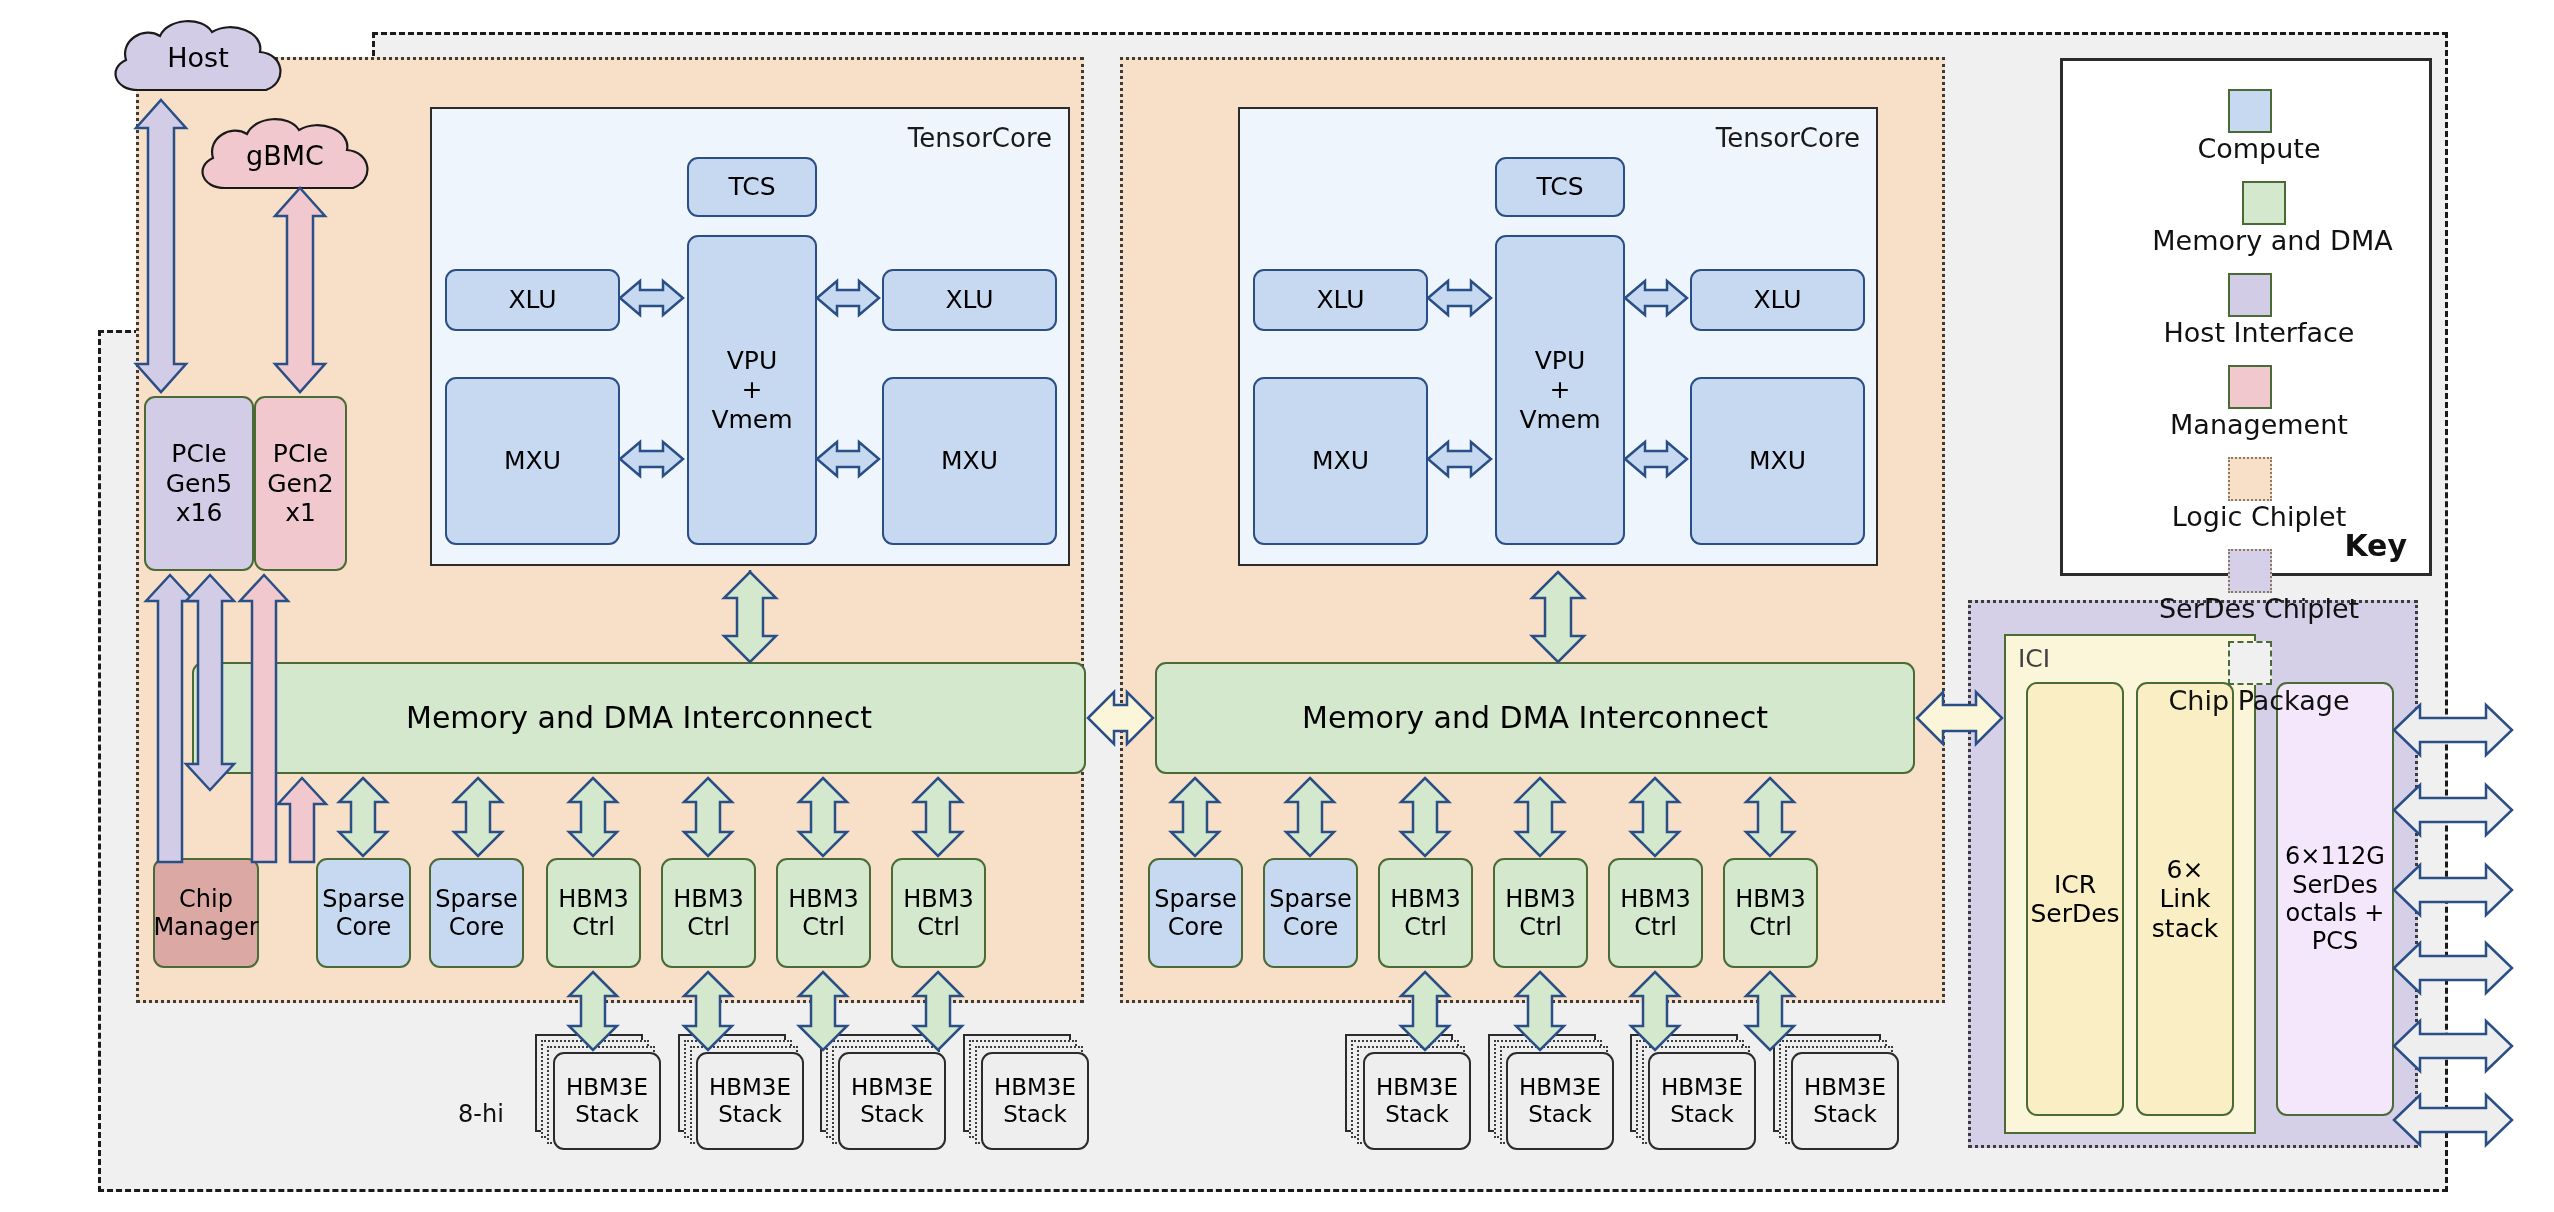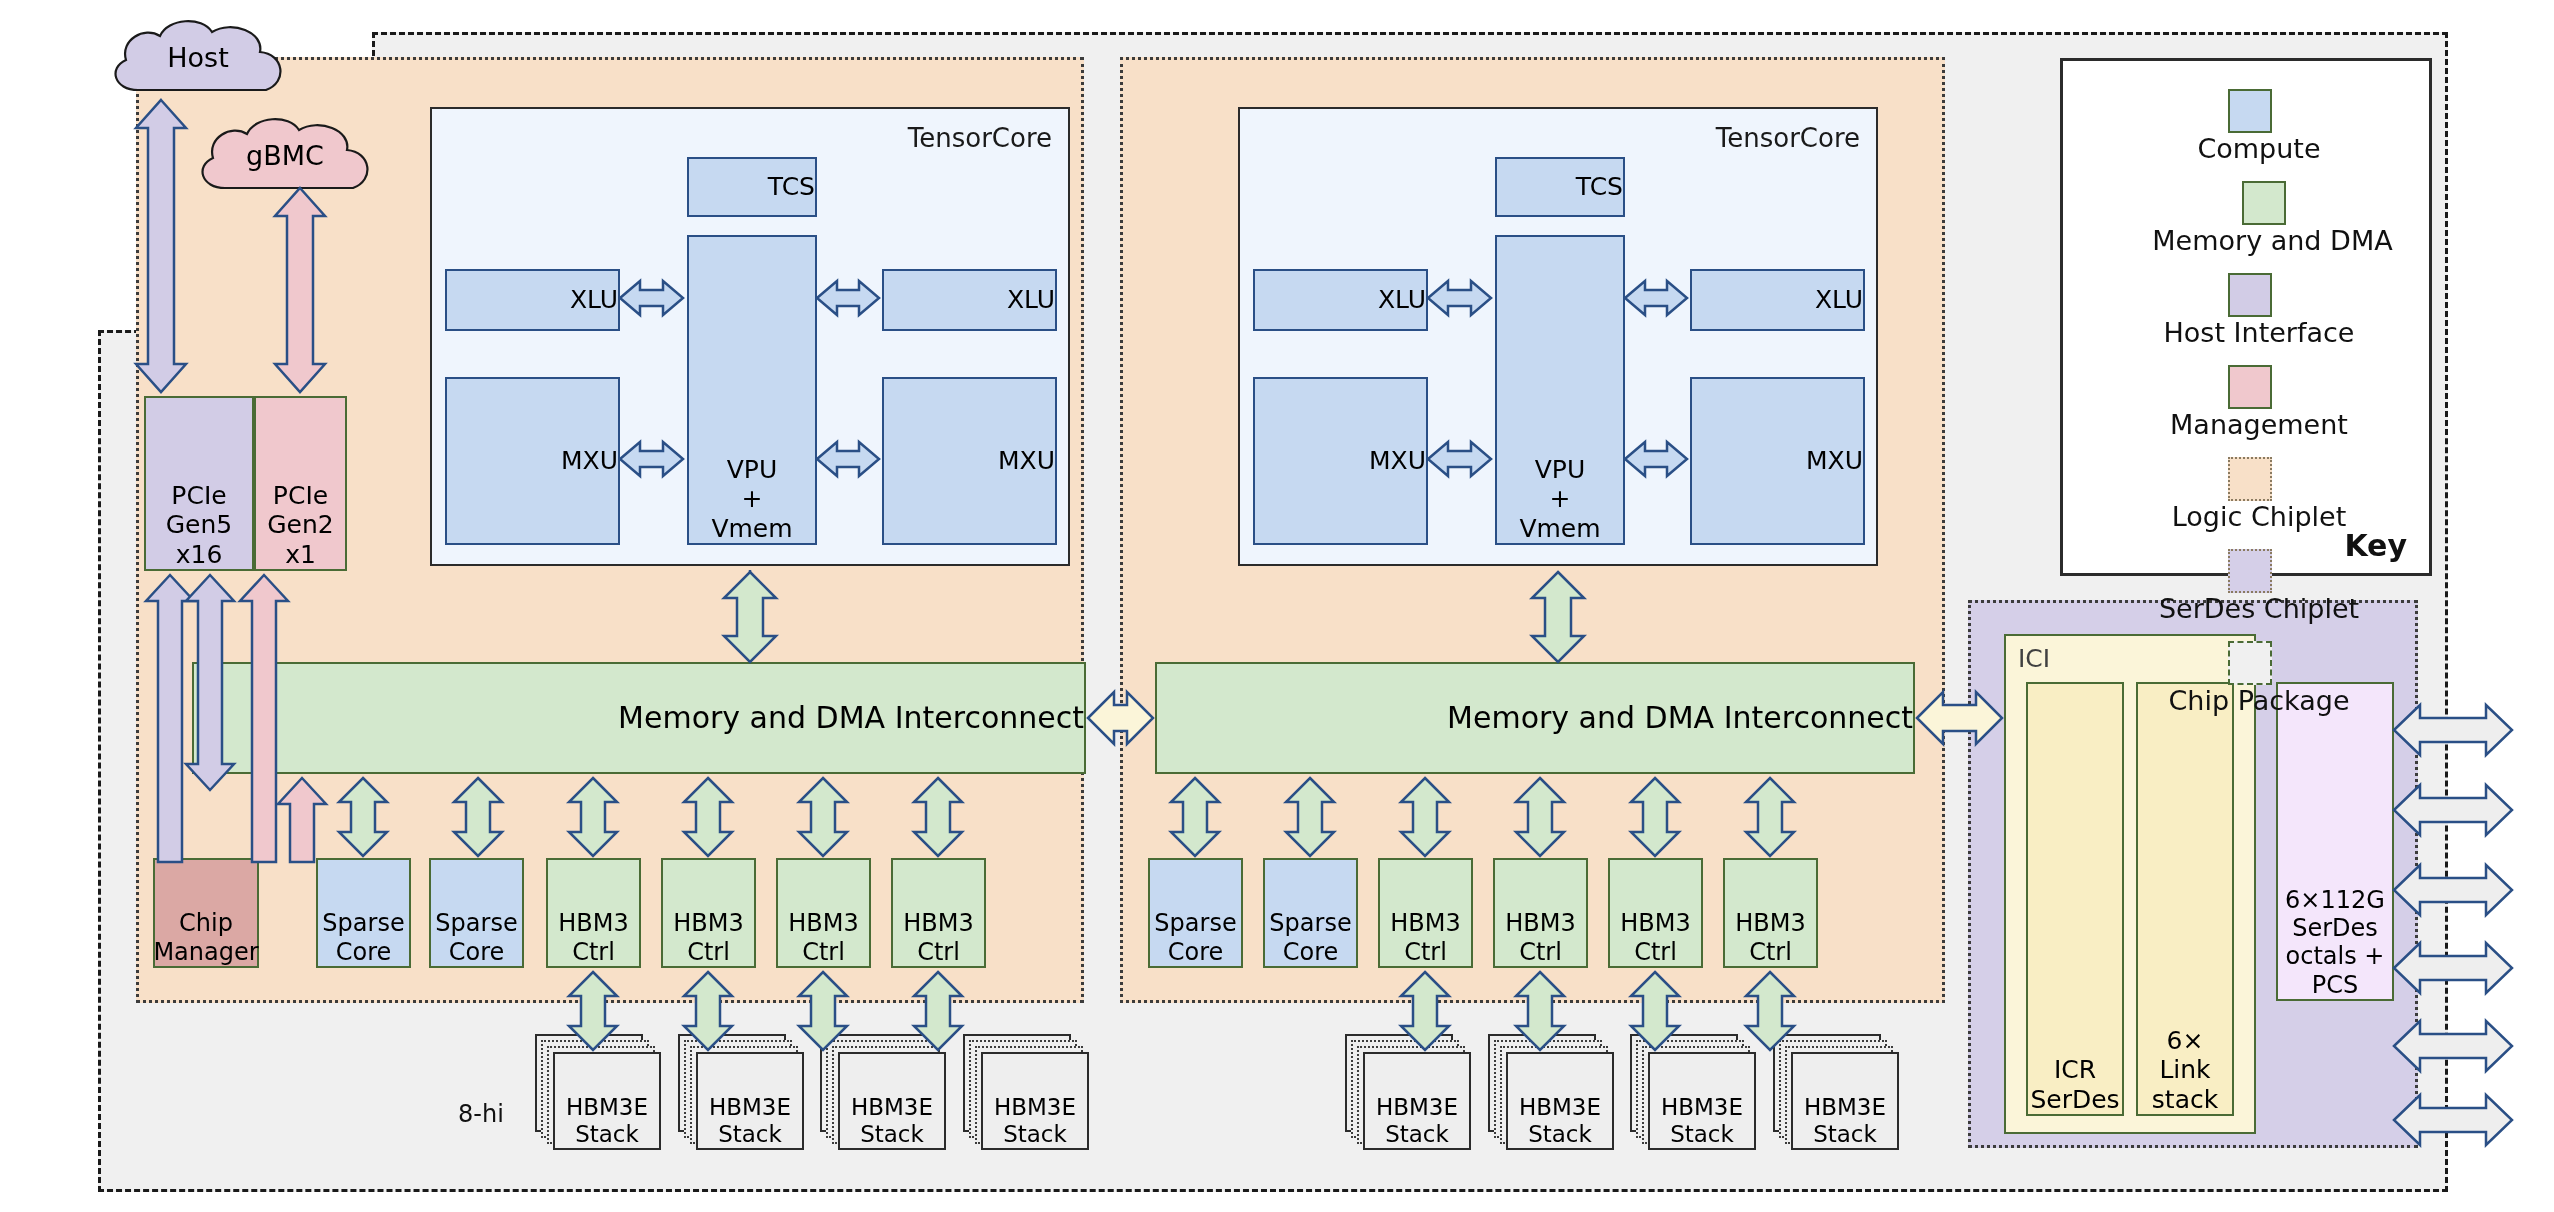--- a/index.html
+++ b/index.html
@@ -1,19 +1,19 @@
 <!DOCTYPE html>
 <html><head>
 <meta charset="utf-8">
 <style>
   html,body{margin:0;padding:0;background:#ffffff;}
   body{font-family:"DejaVu Sans","Liberation Sans",sans-serif;}
   #root{position:relative;width:2554px;height:1212px;overflow:hidden;background:#ffffff;}
   .abs{position:absolute;box-sizing:border-box;}
-  .ctr{display:flex;align-items:center;justify-content:flex-end;text-align:center;line-height:1.18;}
+  .ctr{display:flex;align-items:center;justify-content:center;text-align:center;line-height:1.18;border-radius:11px;}
 
   
   .pkg{border:3px dashed #1a1a1a;background:#f0f0f0;}
   .logic-chiplet{border:3px dotted #3b3b3b;background:#f8e0c8;}
   .serdes-chiplet{border:3px dotted #3b3b3b;background:#d5cfe8;}
 
   
   .blk{border:2px solid #4a6b35;}
   .c-compute{background:#c6d9f1;}
   .c-mem{background:#d3e8cd;}
@@ -267,21 +267,21 @@
   </div>
   <div class="abs blk c-inter ctr" style="left:2026px;top:682px;width:98px;height:434px;flex-direction:column;font-size:25px;">
     <span>ICR</span>
     <span>SerDes</span>
   </div>
   <div class="abs blk c-inter ctr" style="left:2136px;top:682px;width:98px;height:434px;flex-direction:column;font-size:25px;">
     <span>6×</span>
     <span>Link</span>
     <span>stack</span>
   </div>
-  <div class="abs blk c-serdes-pale ctr" style="left:2276px;top:682px;width:118px;height:319px;flex-direction:column;font-size:24px;">
+  <div class="abs blk c-serdes-pale ctr" style="left:2276px;top:682px;width:118px;height:434px;flex-direction:column;font-size:24px;">
     <span>6×112G</span>
     <span>SerDes</span>
     <span>octals +</span>
     <span>PCS</span>
   </div>
 
   <div class="abs keybox" style="left:2060px;top:58px;width:372px;height:518px;padding:28px 0 0 26px;">
     <div id="key-items">
         <div class="key-row" style="margin-bottom: 17px;">
           <div class="key-sw solid" style="background: rgb(198, 217, 241);"></div>

